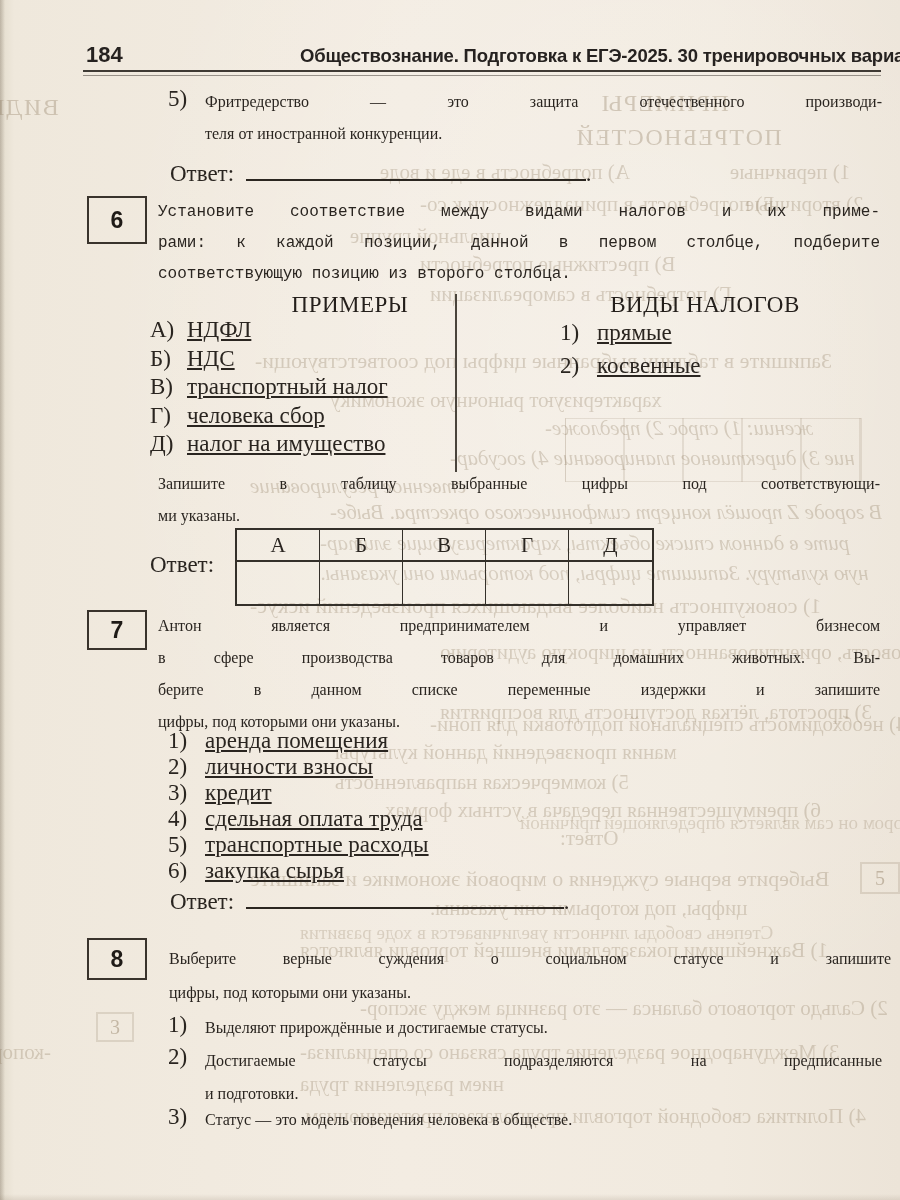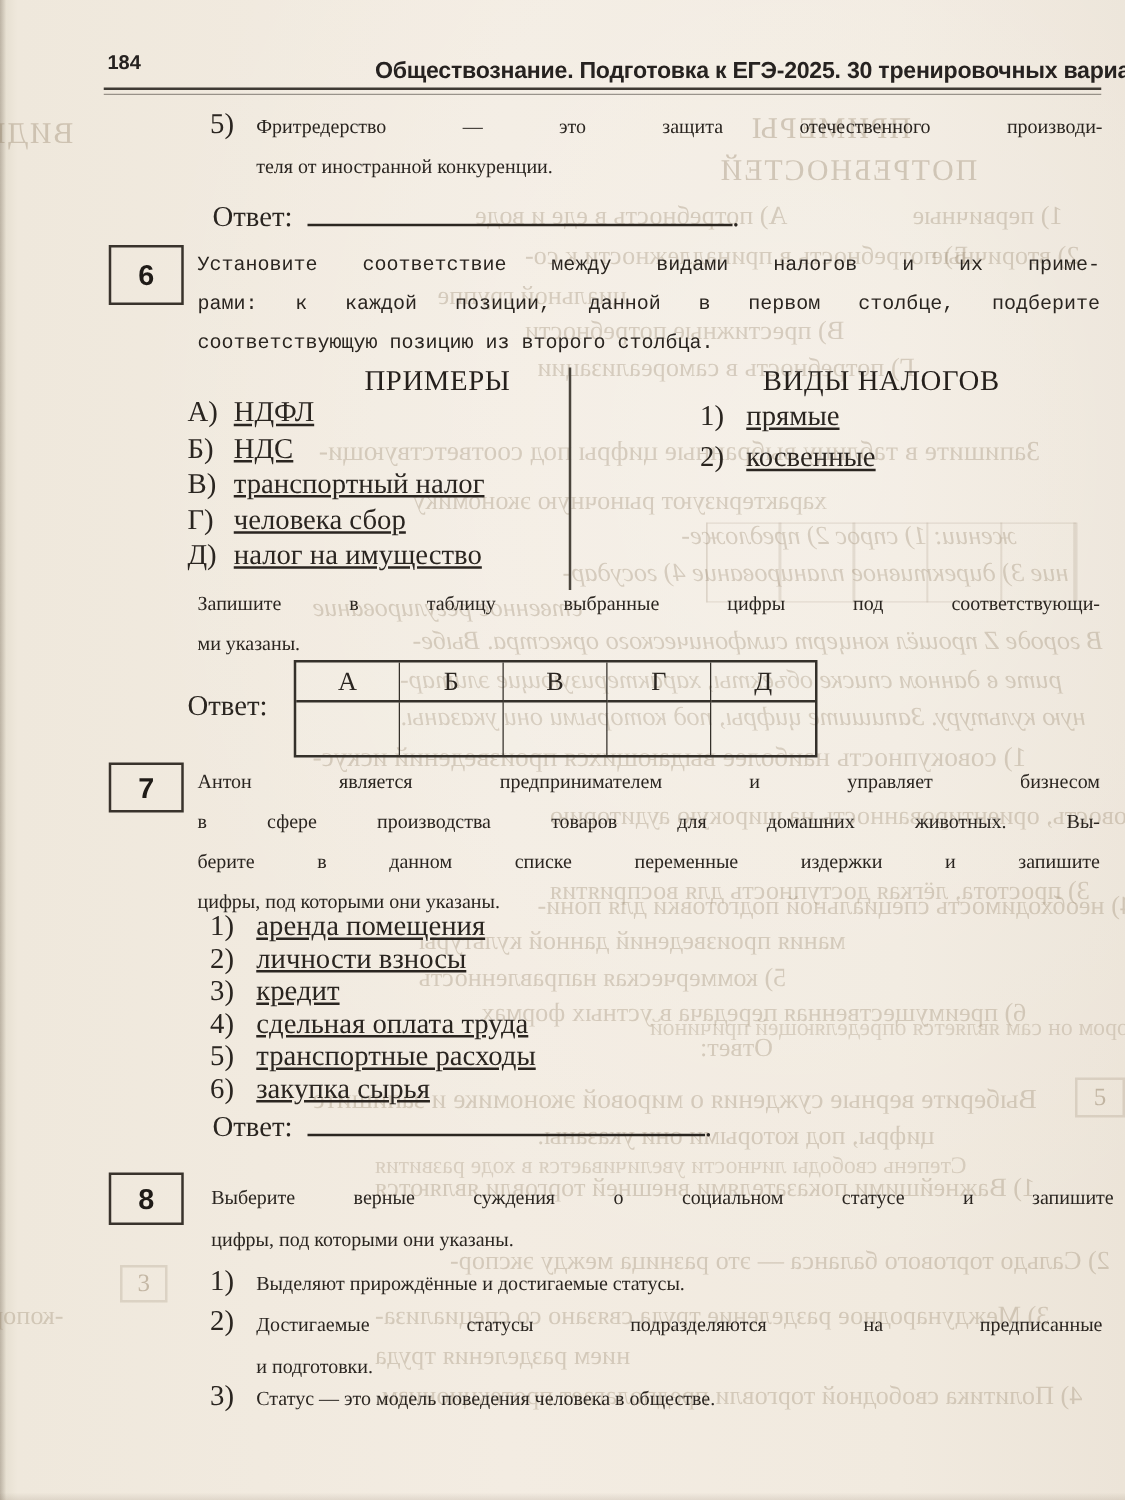--- a/index.html
+++ b/index.html
@@ -6,21 +6,21 @@
   body{width:900px;height:1200px;overflow:hidden;background:#e8e1d5;}
   .page{position:relative;width:900px;height:1200px;
     background:
       radial-gradient(ellipse at 70% 30%, rgba(255,255,255,.25), rgba(0,0,0,0) 60%),
       linear-gradient(90deg,#e3dccd 0px,#efe8dc 14px,#f3ece2 45%,#f1eadf 80%,#ece4d8 100%);
     font-family:"Liberation Serif",serif;color:#29241f;}
   .edge-l{position:absolute;left:0;top:0;width:5px;height:1200px;background:linear-gradient(90deg,rgba(90,75,60,.28),rgba(90,75,60,0));}
   .edge-b{position:absolute;left:0;bottom:0;width:900px;height:6px;background:linear-gradient(0deg,rgba(120,100,80,.14),rgba(0,0,0,0));}
 
   
-  .hdr-num{position:absolute;left:86px;top:42px;font-family:"Liberation Sans",sans-serif;font-weight:bold;font-size:16px;color:#262220;}
+  .hdr-num{position:absolute;left:86px;top:42px;font-family:"Liberation Sans",sans-serif;font-weight:bold;font-size:22px;color:#262220;}
   .hdr-title{position:absolute;left:300px;top:45px;font-family:"Liberation Sans",sans-serif;font-weight:bold;font-size:18.5px;letter-spacing:-0.2px;color:#262220;white-space:nowrap;}
   .hdr-rule{position:absolute;left:83px;top:70px;width:798px;height:3px;border-top:2.2px solid #3f3a34;border-bottom:1.6px solid rgba(63,58,52,.5);}
   .para{position:absolute;font-size:16px;line-height:32px;color:#2a2520;}
   .para .ln{display:block;}
   .fill{text-align:justify;text-align-last:justify;}
   .marker{position:absolute;font-size:23px;color:#2a2520;}
   .qbox{position:absolute;left:87px;width:56px;border:2.4px solid #39332c;display:flex;align-items:center;justify-content:center;
         font-family:"Liberation Sans",sans-serif;font-weight:bold;font-size:23px;color:#1f1b17;}
   .anslabel{position:absolute;font-size:23px;color:#2a2520;}
   .ansline{display:inline-block;border-bottom:2px solid #2b2620;height:23px;}

